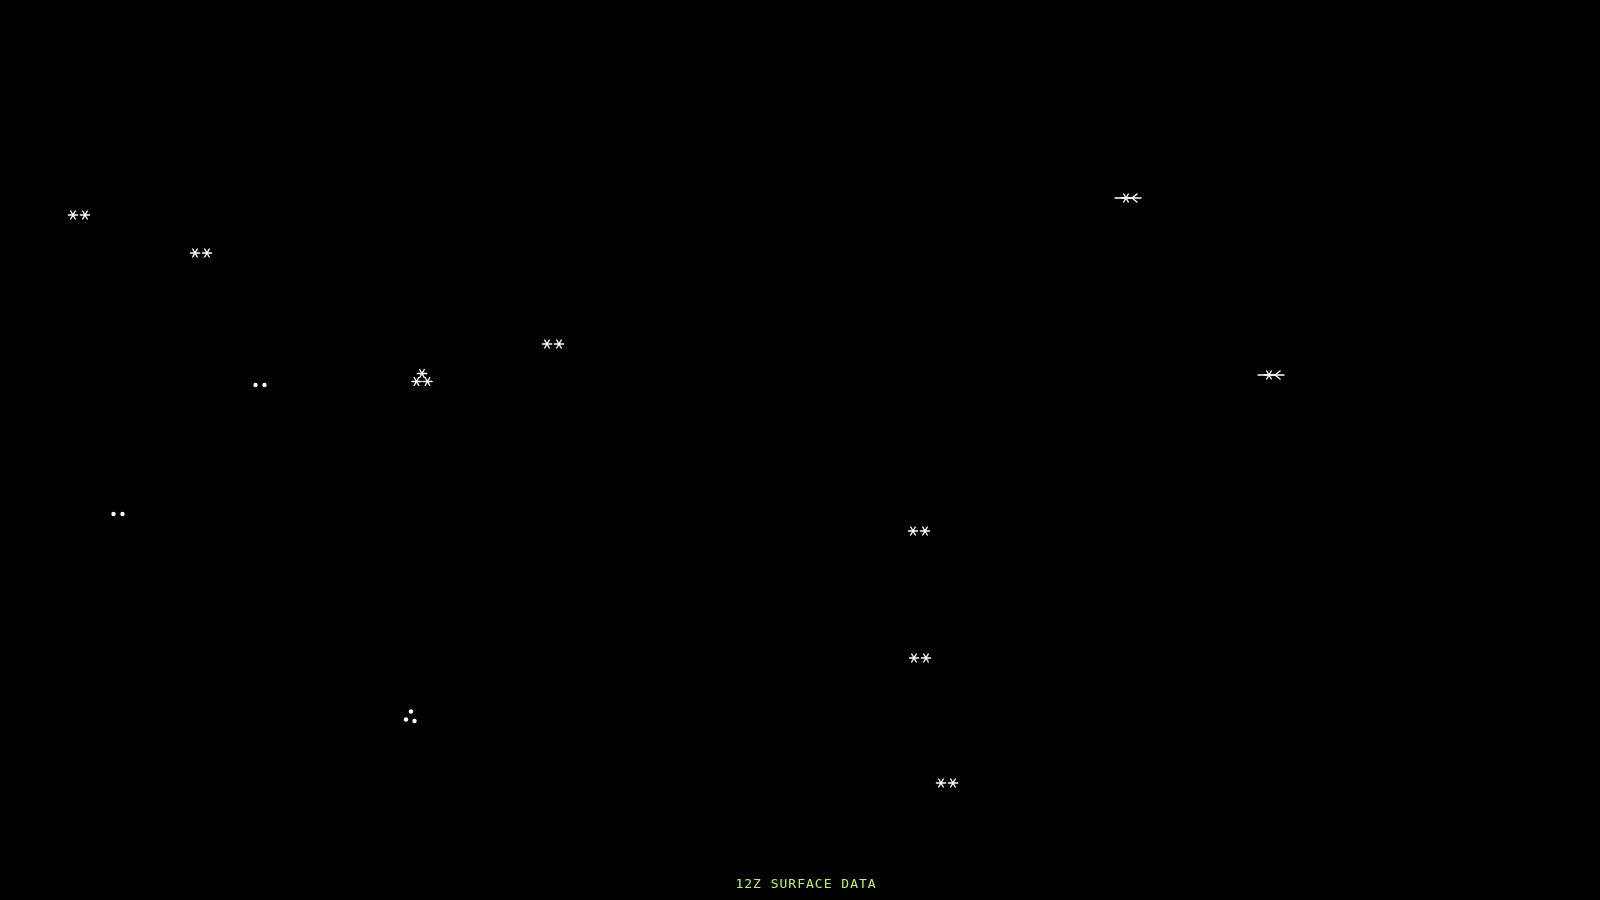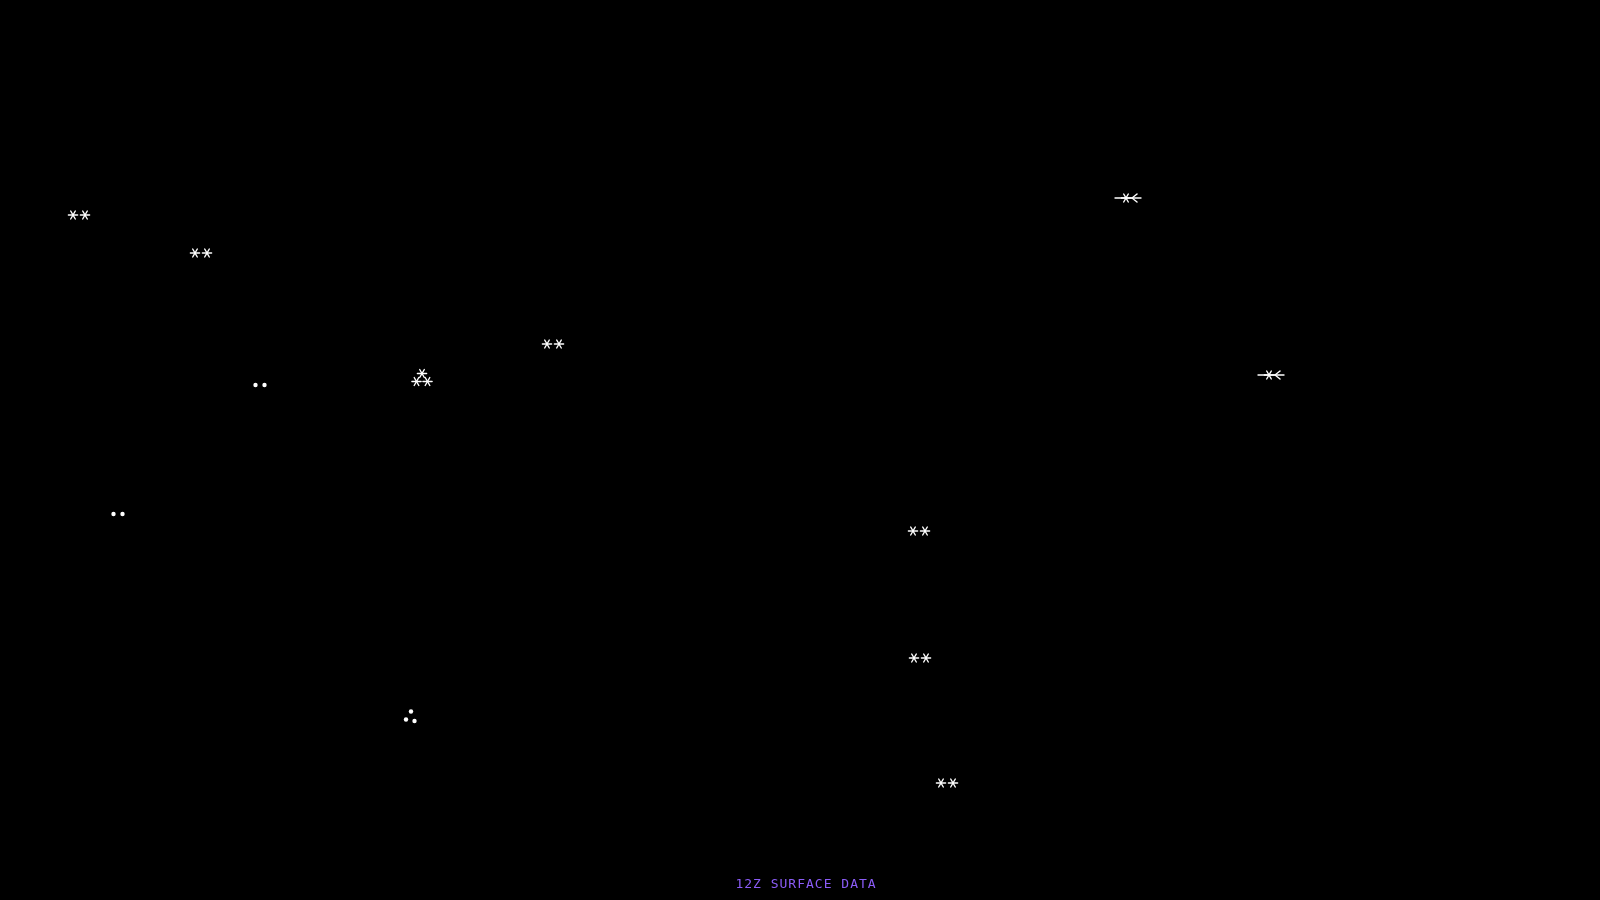--- a/index.html
+++ b/index.html
@@ -24,21 +24,21 @@
     margin-left: -22px;
     margin-top: -18px;
     pointer-events: none;
   }
   .wx-symbol svg { display: block; }
   #map-title {
     position: absolute;
     left: 806px;
     top: 876px;
     transform: translateX(-50%);
-    color: #8b5cf6;
+    color: #bef264;
     font-size: 13px;
     letter-spacing: 1px;
     white-space: nowrap;
     font-family: "DejaVu Sans Mono", "Liberation Mono", monospace;
   }
 </style>
 </head>
 <body>
 
 <div id="map-canvas">

